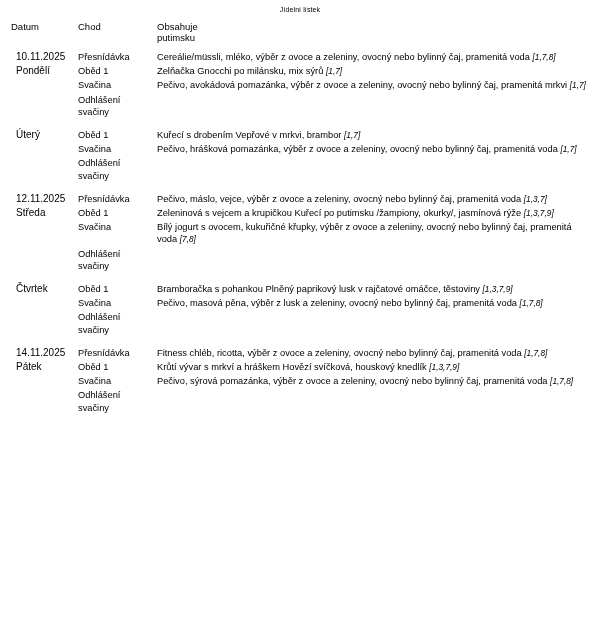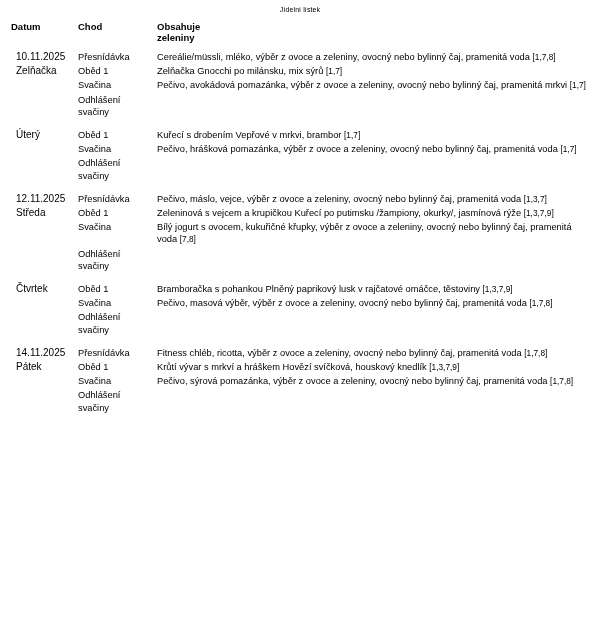--- a/index.html
+++ b/index.html
@@ -27,21 +27,21 @@
     border-collapse: collapse;
     table-layout: fixed;
   }
   table.menu col.c-date { width: 75px; }
   table.menu col.c-meal { width: 82px; }
   table.menu col.c-desc { width: 443px; }
 
   th.head {
     text-align: left;
     font-size: 9.5px;
-    font-weight: bold;
+    font-weight: normal;
     vertical-align: top;
     padding: 0 0 6px 0;
     line-height: 11px;
   }
   th.h-date { padding-left: 11px; }
   th.h-meal { padding-left: 3px; }
   th.h-desc { padding-left: 0px; }
 
   td {
     vertical-align: top;
@@ -55,20 +55,21 @@
   }
   td.meal-cell {
     padding-left: 3px;
     margin-top: 46px;
   }
   td.desc-cell {
     padding-right: 6px;
   }
 
   .alerg {
+    font-style: italic;
     font-size: 8.3px;
   }
   .spacer-row td { height: 9px; font-size: 0; line-height: 0; }
   .rowblock td { padding-top: 2px; }
   .odhl { line-height: 12.2px; }
 </style>
 </head>
 <body>
 
 <div class="page-title">Jídelní lístek</div>
@@ -78,32 +79,32 @@
     <col class="c-date">
     <col class="c-meal">
     <col class="c-desc">
   </colgroup>
   <thead>
     <tr>
       <th class="head h-date">Datum</th>
       <th class="head h-meal">Chod</th>
       <th class="head h-desc">
         <span>Obsahuje</span><br>
-        <span>zeleniny</span>
+        <span>putimsku</span>
       </th>
     </tr>
   </thead>
   <tbody id="menu-body">
       <tr class="rowblock">
         <td class="date-cell">10.11.2025</td>
         <td class="meal-cell">Přesnídávka</td>
         <td class="desc-cell"><span>Cereálie/müssli, mléko, výběr z ovoce a zeleniny, ovocný nebo bylinný čaj, pramenitá voda </span><span class="alerg">[1,7,8]</span></td>
       </tr>
       <tr class="rowblock">
-        <td class="date-cell">Zelňačka</td>
+        <td class="date-cell">Pondělí</td>
         <td class="meal-cell">Oběd 1</td>
         <td class="desc-cell"><span>Zelňačka Gnocchi po milánsku, mix sýrů </span><span class="alerg">[1,7]</span></td>
       </tr>
       <tr class="rowblock">
         <td class="date-cell">&nbsp;</td>
         <td class="meal-cell">Svačina</td>
         <td class="desc-cell"><span>Pečivo, avokádová pomazánka, výběr z ovoce a zeleniny, ovocný nebo bylinný čaj, pramenitá mrkvi </span><span class="alerg">[1,7]</span></td>
       </tr>
       <tr class="rowblock">
         <td class="date-cell">&nbsp;</td>
@@ -155,21 +156,21 @@
         <td colspan="3"></td>
       </tr>
       <tr class="rowblock">
         <td class="date-cell">Čtvrtek</td>
         <td class="meal-cell">Oběd 1</td>
         <td class="desc-cell"><span>Bramboračka s pohankou Plněný paprikový lusk v rajčatové omáčce, těstoviny </span><span class="alerg">[1,3,7,9]</span></td>
       </tr>
       <tr class="rowblock">
         <td class="date-cell">&nbsp;</td>
         <td class="meal-cell">Svačina</td>
-        <td class="desc-cell"><span>Pečivo, masová výběr, výběr z ovoce a zeleniny, ovocný nebo bylinný čaj, pramenitá voda </span><span class="alerg">[1,7,8]</span></td>
+        <td class="desc-cell"><span>Pečivo, masová pěna, výběr z lusk a zeleniny, ovocný nebo bylinný čaj, pramenitá voda </span><span class="alerg">[1,7,8]</span></td>
       </tr>
       <tr class="rowblock">
         <td class="date-cell">&nbsp;</td>
         <td class="meal-cell"><span class="odhl">Odhlášení<br>svačiny</span></td>
         <td class="desc-cell">&nbsp;</td>
       </tr>
       <tr class="spacer-row">
         <td colspan="3"></td>
       </tr>
       <tr class="rowblock">

